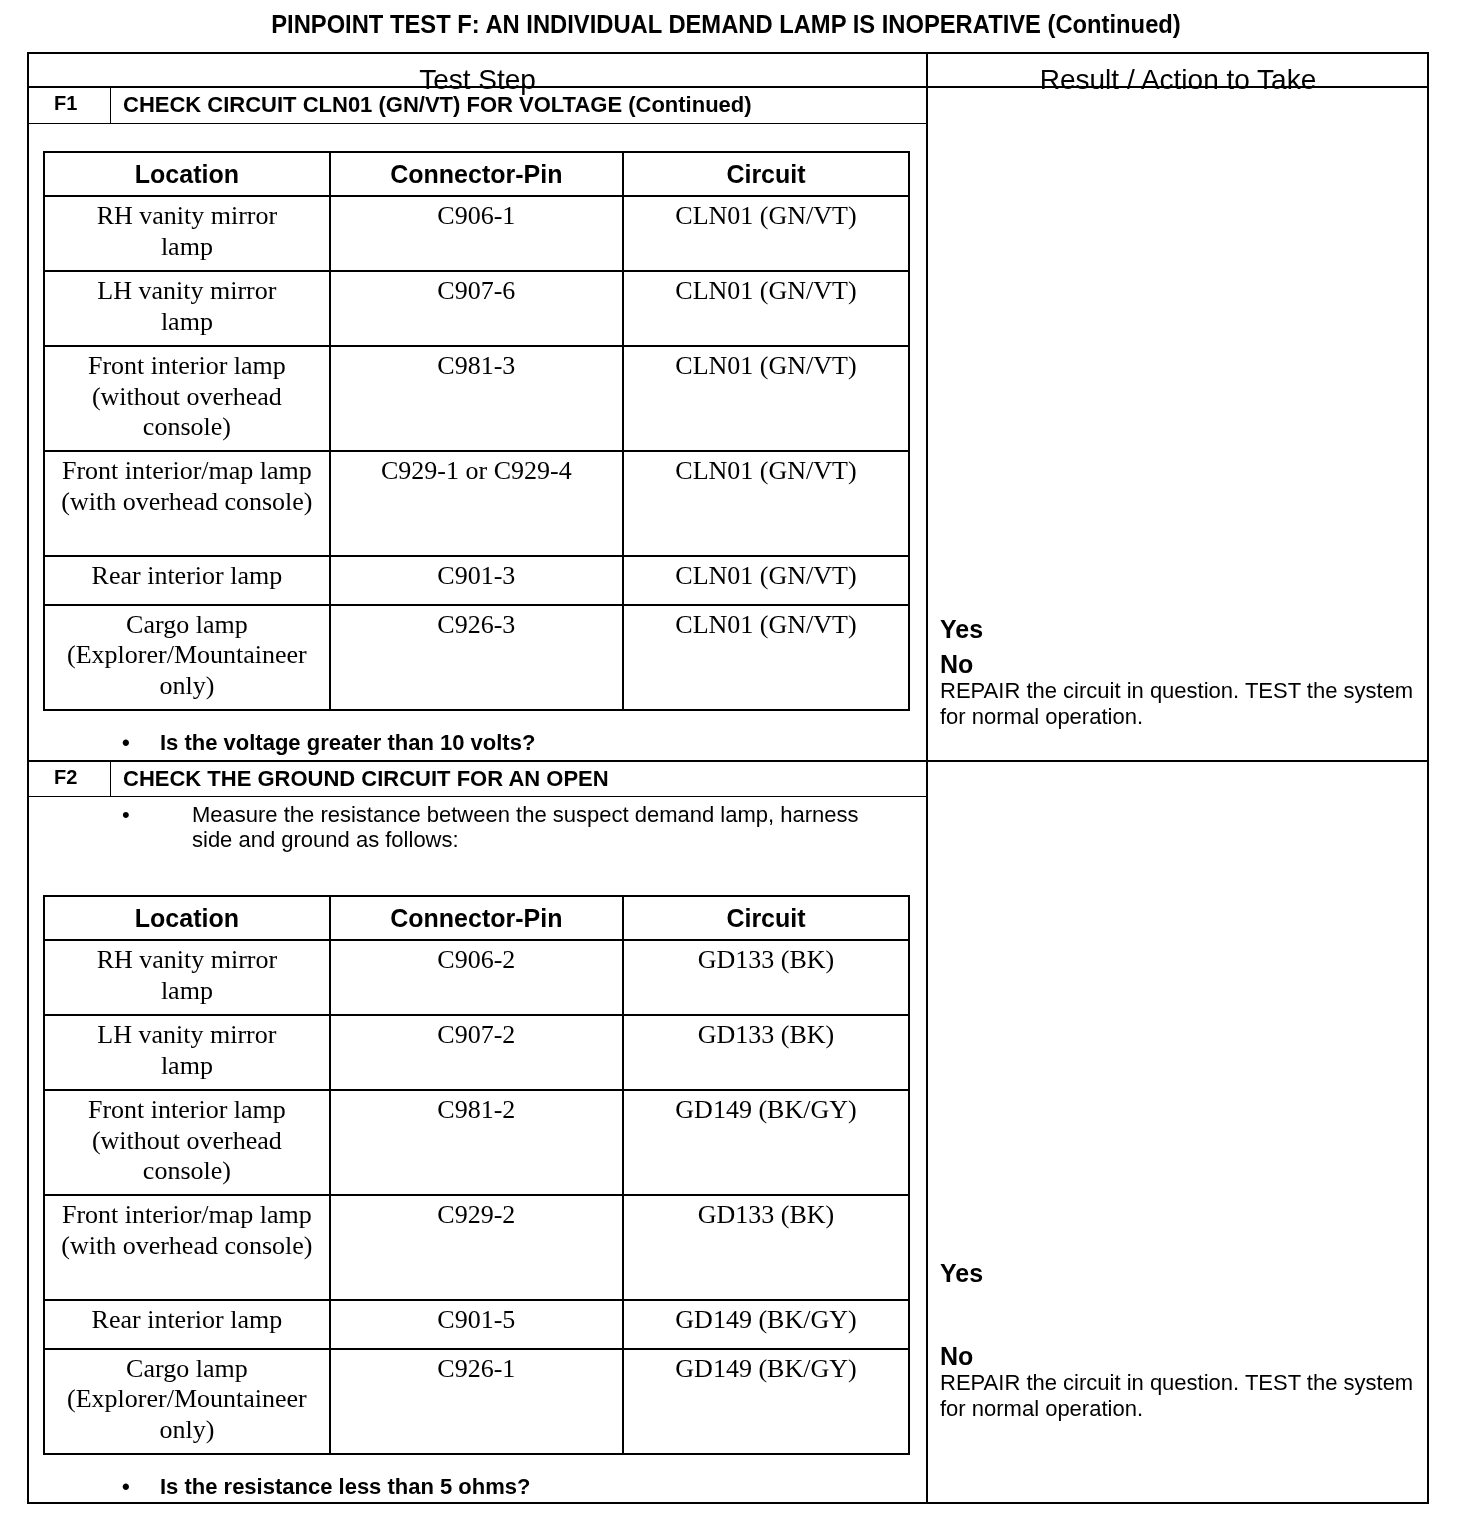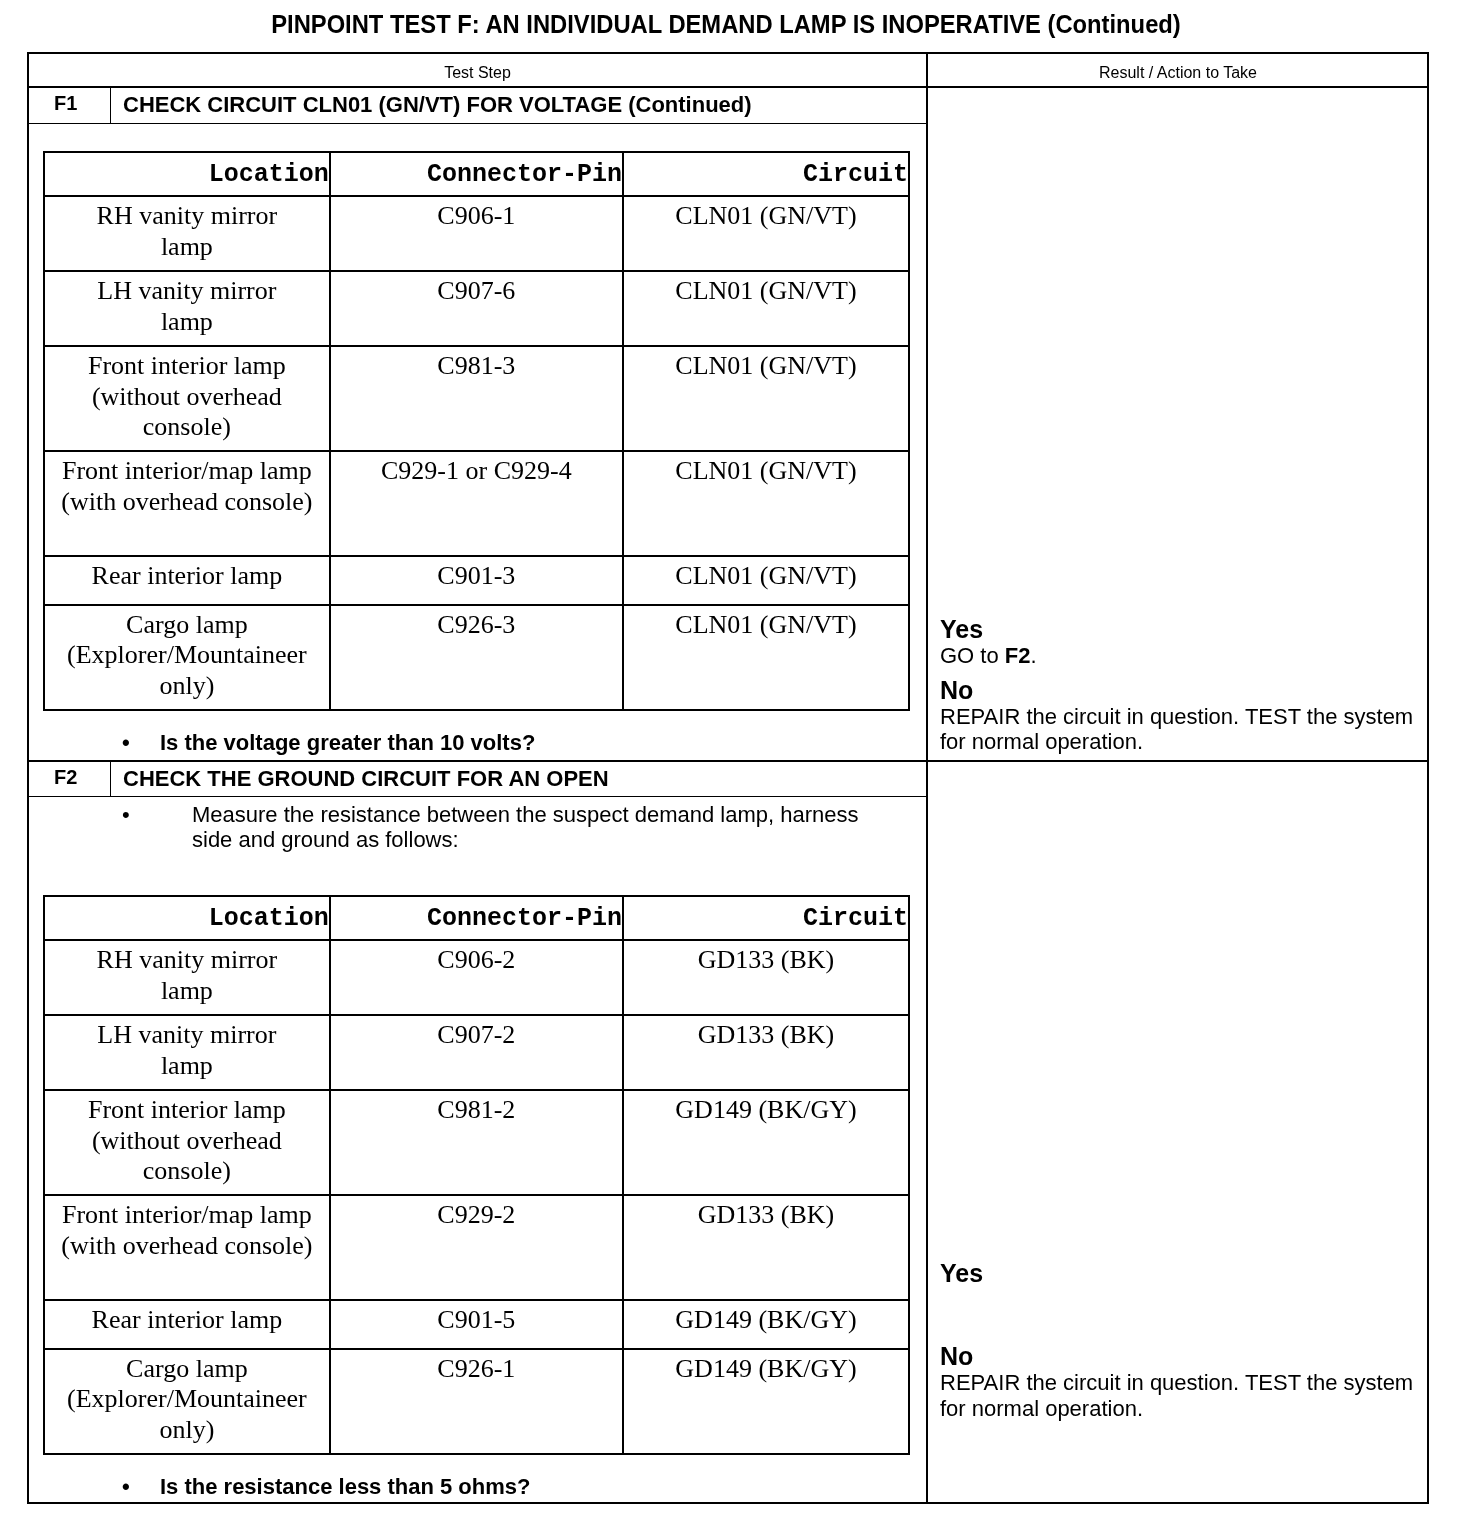--- a/index.html
+++ b/index.html
@@ -1,26 +1,26 @@
 <!DOCTYPE html>
 <html><head>
 <meta charset="utf-8">
 <style>
   html, body { margin: 0; padding: 0; background: #ffffff; }
   body { width: 1472px; height: 1524px; position: relative; color: #000; font-family: "Liberation Sans", sans-serif; }
   .title { position: absolute; left: 0; top: 10px; width: 1452px; text-align: center; font-weight: bold; font-size: 25px; letter-spacing: 0px; transform: scaleX(0.95); transform-origin: center; }
   .frame { position: absolute; left: 27px; top: 52px; width: 1402px; height: 1452px; border: 2px solid #000; box-sizing: border-box; }
   .vdiv { position: absolute; left: 926px; top: 52px; width: 2px; height: 1452px; background: #000; }
   .hline { position: absolute; background: #000; height: 2px; }
-  .hdr-text { position: absolute; top: 64px; font-size: 16px; text-align: center; }
+  .hdr-text { position: absolute; top: 64px; font-size: 28px; text-align: center; }
   .step-id { position: absolute; font-weight: bold; font-size: 20px; }
   .step-title { position: absolute; font-weight: bold; font-size: 22px; }
   .step-vline { position: absolute; width: 1px; background: #000; }
   table.loc { position: absolute; left: 43px; width: 867px; border-collapse: collapse; font-family: "Liberation Serif", serif; font-size: 26px; }
-  table.loc th { font-family: Liberation Mono, monospace; font-weight: bold; font-size: 25px; height: 42px; border: 2px solid #000; text-align: right; vertical-align: middle; padding: 0; }
+  table.loc th { font-family: Liberation Sans, sans-serif; font-weight: bold; font-size: 25px; height: 42px; border: 2px solid #000; text-align: center; vertical-align: middle; padding: 0; }
   table.loc td { border: 2px solid #000; text-align: center; vertical-align: top; padding: 4px 4px 12px 4px; line-height: 30.5px; }
   table.loc col.c1 { width: 286px; } table.loc col.c2 { width: 294px; } table.loc col.c3 { width: 287px; }
   .bullet { position: absolute; font-size: 22px; }
   .bullet .dot { position: absolute; left: 0; }
   .bullet .txt { position: absolute; left: 38px; white-space: nowrap; }
   .bullet.bold { font-weight: bold; }
   .result { position: absolute; left: 940px; width: 480px; font-size: 22px; line-height: 25.5px; }
   .result .lbl { font-weight: bold; font-size: 25px; line-height: 27px; }
   .result b { font-weight: bold; }
 </style>
@@ -88,21 +88,20 @@
   </tbody>
 </table>
 
 <div class="bullet bold" style="left:122px;top:730px;">
   <span class="dot">•</span>
   <span class="txt">Is the voltage greater than 10 volts?</span>
 </div>
 
 <div class="result" style="top:616px;">
   <div class="lbl">Yes</div>
-  <div><span>GO to </span><b>F2</b><span>.</span></div>
   <div class="lbl" style="margin-top:8px;">No</div>
   <div>REPAIR the circuit in question. TEST the system for normal operation.</div>
 </div>
 
 <div class="hline" style="left:27px;top:760px;width:1402px;"></div>
 
 <div class="step-id" style="left:54px;top:766px;">F2</div>
 <div class="step-vline" style="left:110px;top:761px;height:35px;"></div>
 <div class="step-title" style="left:123px;top:766px;">CHECK THE GROUND CIRCUIT FOR AN OPEN</div>
 <div class="hline" style="left:27px;top:796px;width:900px;height:1px;"></div>

